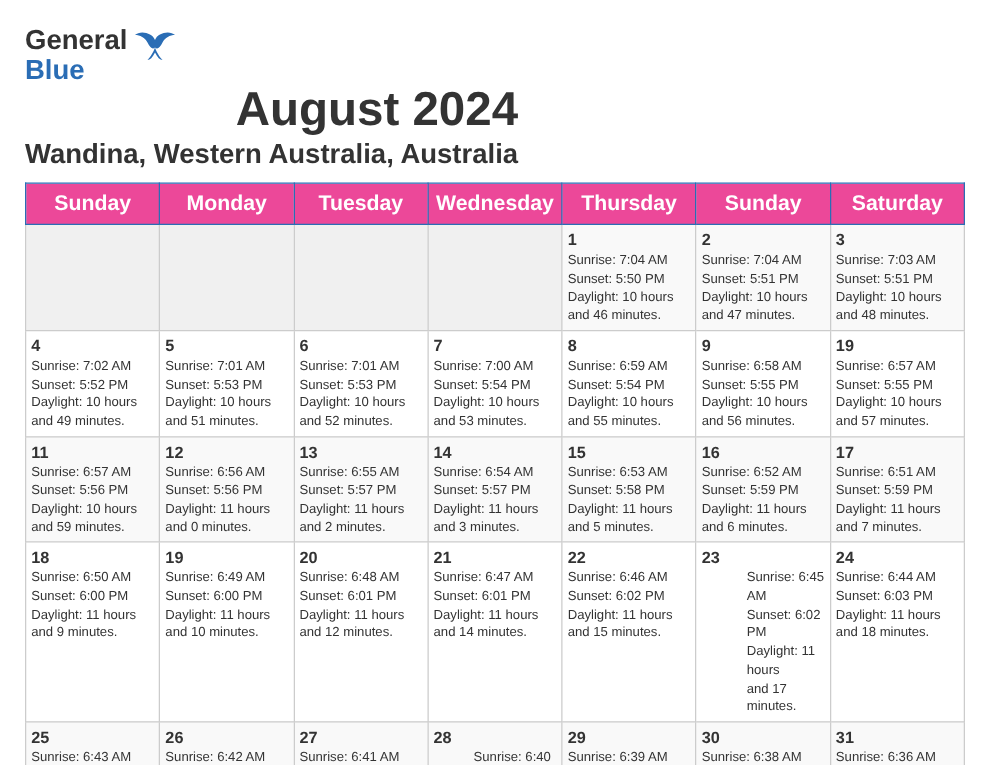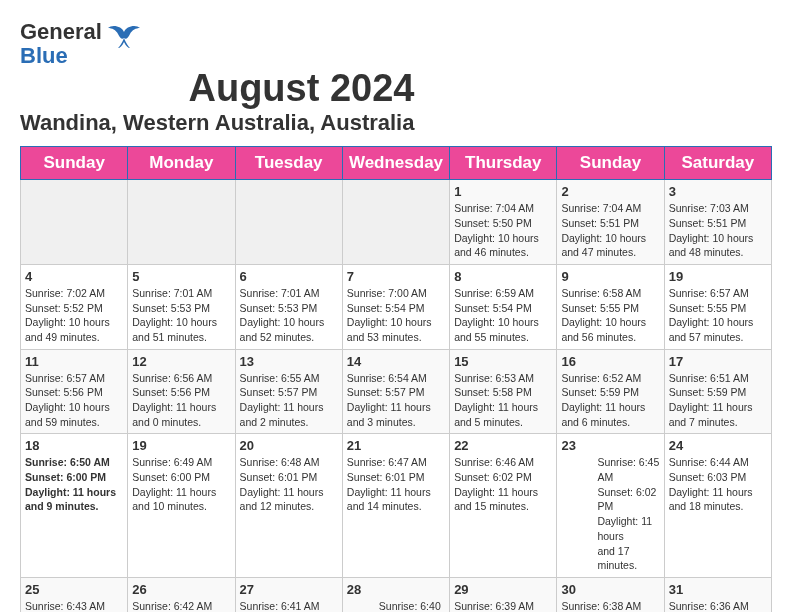--- a/index.html
+++ b/index.html
@@ -245,21 +245,21 @@
           <span class="day-num">17</span>
           <div class="day-detail" style="white-space: pre-line;">Sunrise: 6:51 AM
 Sunset: 5:59 PM
 Daylight: 11 hours
 and 7 minutes.</div>
         </td>
       </tr>
       <tr>
         <td>
           <span class="day-num">18</span>
-          <div class="day-detail" style="white-space: pre-line; font-weight: bold;">Sunrise: 6:50 AM
+          <div class="day-detail" style="white-space: pre-line;">Sunrise: 6:50 AM
 Sunset: 6:00 PM
 Daylight: 11 hours
 and 9 minutes.</div>
         </td>
         <td>
           <span class="day-num">19</span>
           <div class="day-detail" style="white-space: pre-line;">Sunrise: 6:49 AM
 Sunset: 6:00 PM
 Daylight: 11 hours
 and 10 minutes.</div>

